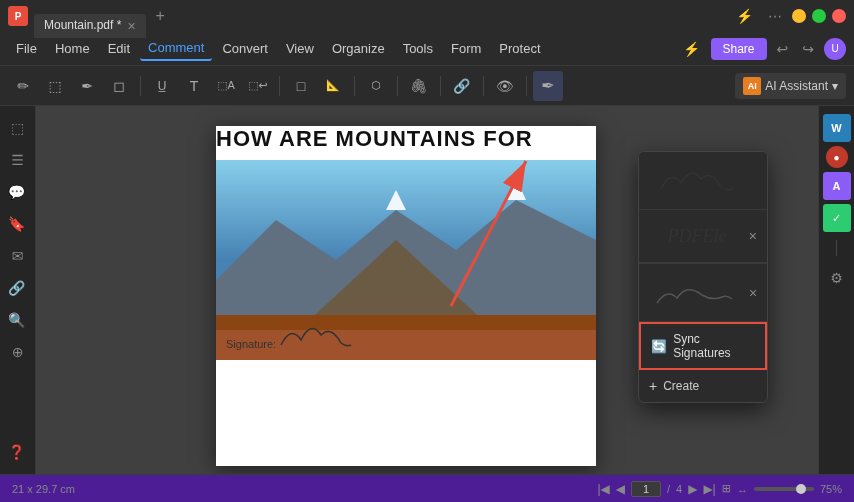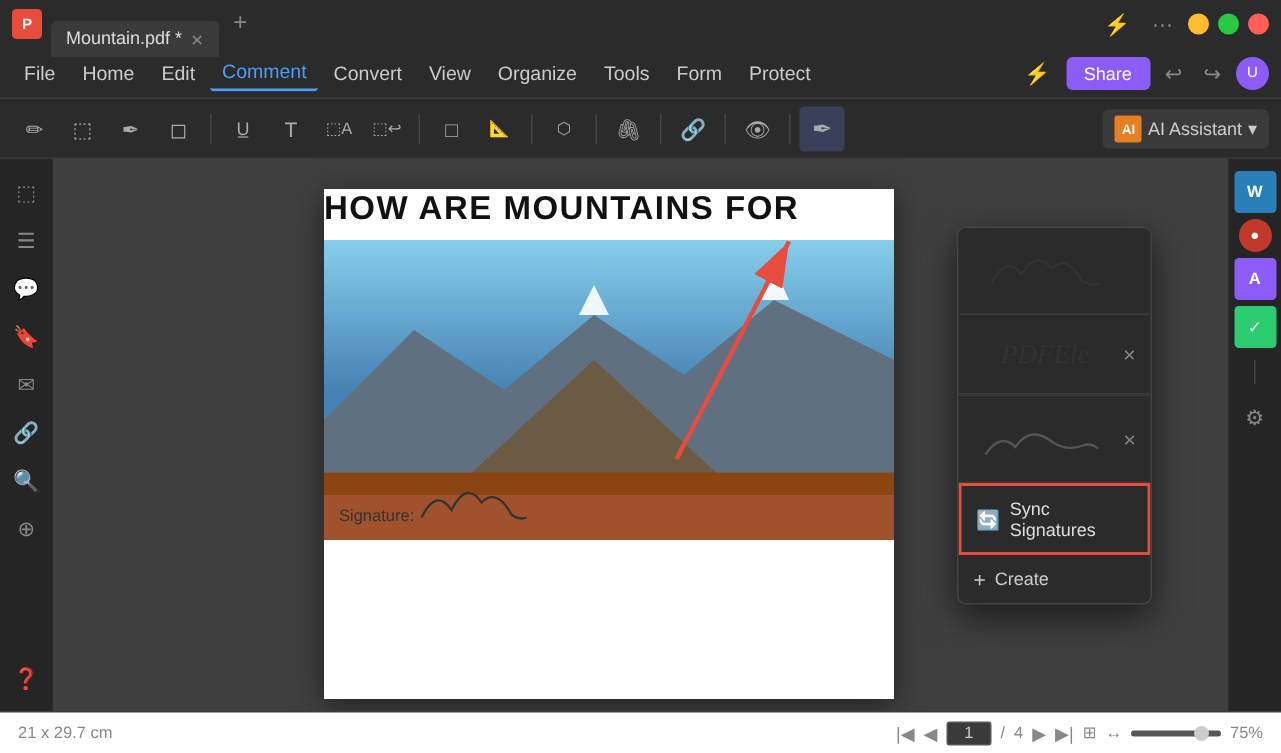--- a/index.html
+++ b/index.html
@@ -218,21 +218,21 @@
       gap: 6px;
       padding: 8px 10px;
       color: #ccc;
       font-size: 12px;
       cursor: pointer;
     }
 
     
     .status-bar {
       height: 28px;
-      background: #ffffff;
+      background: #4c1d95;
       display: flex;
       align-items: center;
       padding: 0 12px;
       gap: 8px;
       border-top: 1px solid #3a3a3a;
       color: #888;
       font-size: 11px;
     }
     .status-right { margin-left: auto; display: flex; align-items: center; gap: 6px; }
     .nav-btn { color: #888; cursor: pointer; font-size: 12px; }

